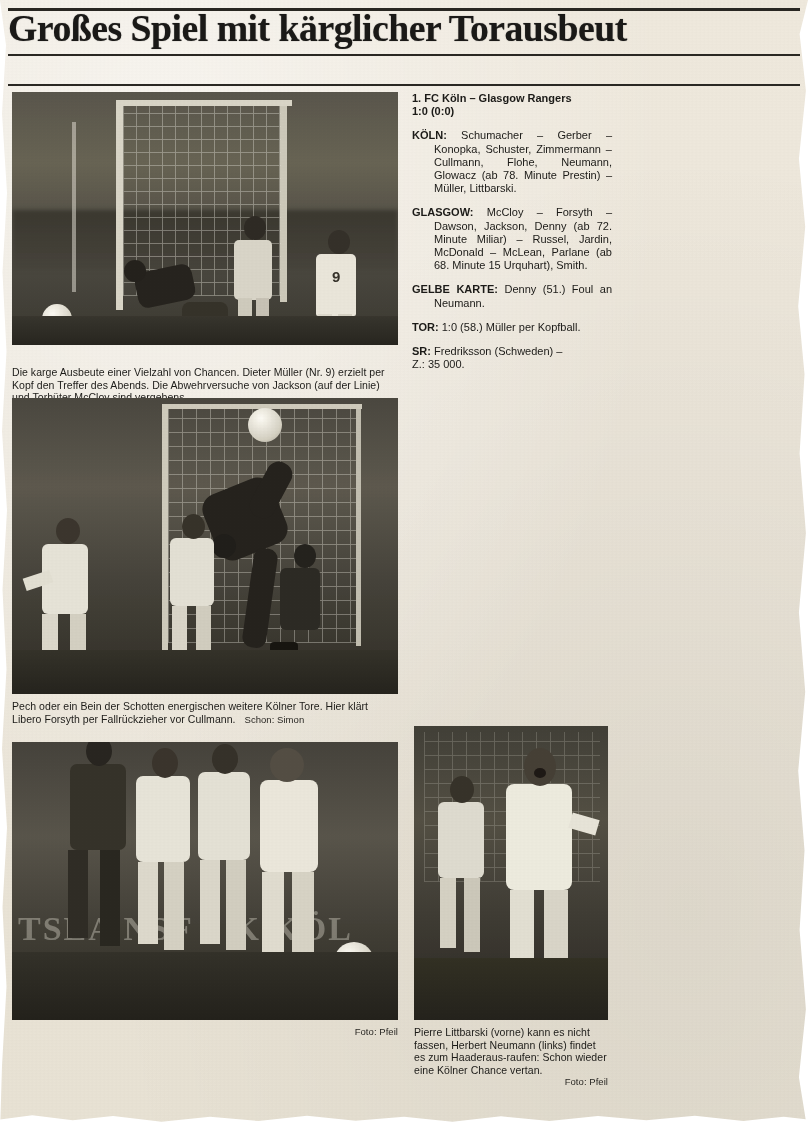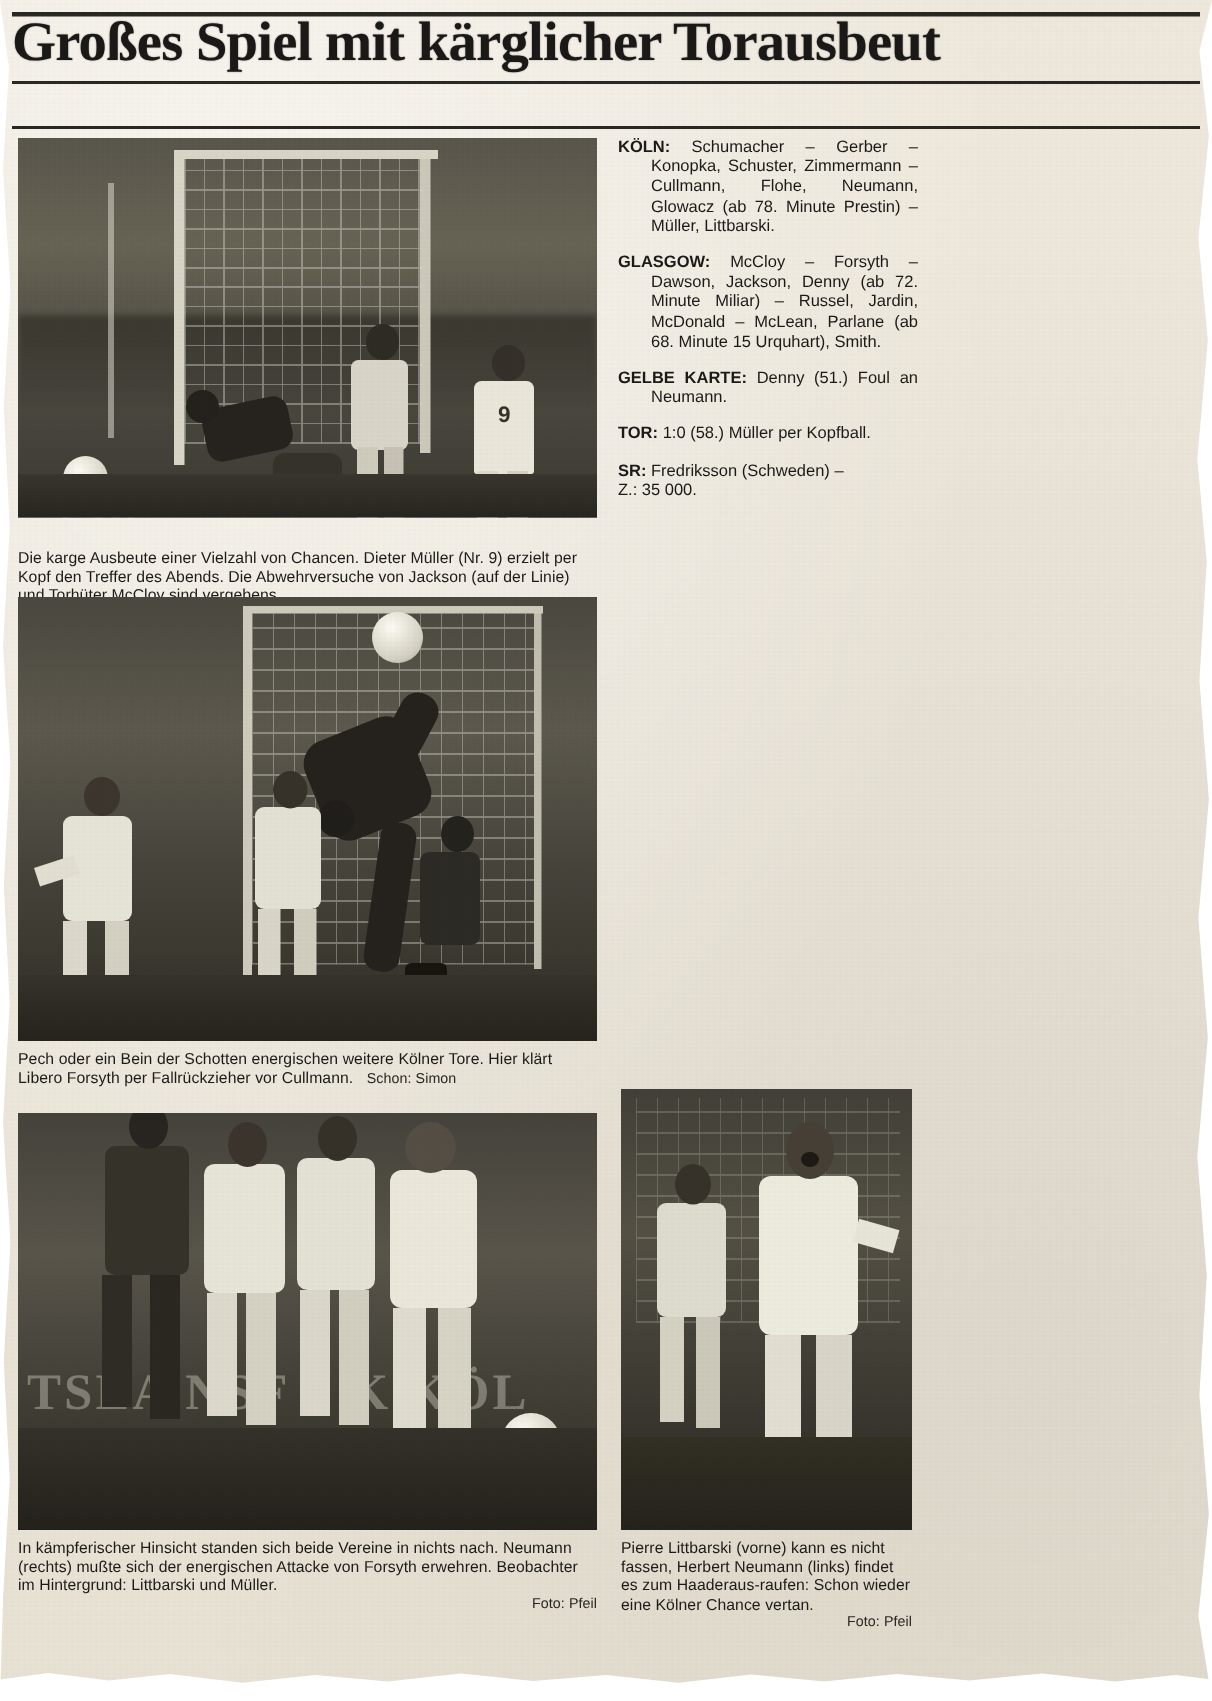--- a/index.html
+++ b/index.html
@@ -203,20 +203,24 @@
     <div class="pl" style="left:28px; top:244px; width:150px; height:26px; color:rgba(210,206,192,0.55); font:bold 24px 'Liberation Serif',serif; letter-spacing:1px;">Gate</div>
 
     <div class="pl" style="left:0; top:224px; width:386px; height:29px; background:linear-gradient(180deg,#3d3b33,#2d2b25);"></div>
   </div>
   <div class="caption" style="left:12px; top:366px; width:386px;">
     <span>Die karge Ausbeute einer Vielzahl von Chancen. Dieter Müller (Nr. 9) erzielt per Kopf den Treffer des Abends. Die Abwehrversuche von Jackson (auf der Linie) und Torhüter McCloy sind vergebens.</span>
     <span class="credit" style="display:block; text-align:right;">Foto: Pfeil</span>
   </div>
 
   <div id="stats">
+    <div class="blk">
+      <div class="teams">1. FC Köln – Glasgow Rangers</div>
+      <div class="score">1:0 (0:0)</div>
+    </div>
     <div class="blk hang" style="text-indent:-22px;">
       <span class="lbl">KÖLN:</span>
       <span>Schumacher – Gerber – Konopka, Schuster, Zimmermann – Cullmann, Flohe, Neumann, Glowacz (ab 78. Minute Prestin) – Müller, Littbarski.</span>
     </div>
     <div class="blk hang" style="text-indent:-22px;">
       <span class="lbl">GLASGOW:</span>
       <span>McCloy – Forsyth – Dawson, Jackson, Denny (ab 72. Minute Miliar) – Russel, Jardin, McDonald – McLean, Parlane (ab 68. Minute 15 Urquhart), Smith.</span>
     </div>
     <div class="blk hang" style="text-indent:-22px;">
       <span class="lbl">GELBE KARTE:</span>
@@ -296,21 +300,20 @@
     <div class="pl" style="left:248px; top:38px; width:58px; height:92px; background:#eae7db; border-radius:8px;"></div>
     <div class="pl" style="left:258px; top:6px; width:34px; height:34px; border-radius:50%; background:#585248;"></div>
     <div class="pl" style="left:250px; top:130px; width:22px; height:80px; background:#e0dccf;"></div>
     <div class="pl" style="left:280px; top:130px; width:22px; height:84px; background:#d7d3c6;"></div>
 
     <div class="pl" style="left:322px; top:200px; width:40px; height:40px; border-radius:50%; background:radial-gradient(circle at 36% 30%,#fbf9f2,#d3cfc1 68%,#a09c90);"></div>
 
     <div class="pl" style="left:0; top:210px; width:386px; height:68px; background:linear-gradient(180deg,#39372f,#292721);"></div>
   </div>
   <div class="caption" style="left:12px; top:1026px; width:386px;">
-    <span>In kämpferischer Hinsicht standen sich beide Vereine in nichts nach. Neumann (rechts) mußte sich der energischen Attacke von Forsyth erwehren. Beobachter im Hintergrund: Littbarski und Müller.</span>
     <span class="credit" style="display:block; text-align:right;">Foto: Pfeil</span>
   </div>
 
   <div class="photo" style="left:414px; top:726px; width:194px; height:294px;">
     <div class="sky" style="background:linear-gradient(180deg,#46443c 0%,#585448 32%,#44413a 64%,#302e28 100%);"></div>
 
     <div class="pl" style="left:10px; top:6px; width:176px; height:150px; opacity:0.22;
       background-image:repeating-linear-gradient(0deg,rgba(230,228,218,0.9) 0 1px,rgba(0,0,0,0) 1px 14px),
                        repeating-linear-gradient(90deg,rgba(230,228,218,0.9) 0 1px,rgba(0,0,0,0) 1px 14px);"></div>
 

